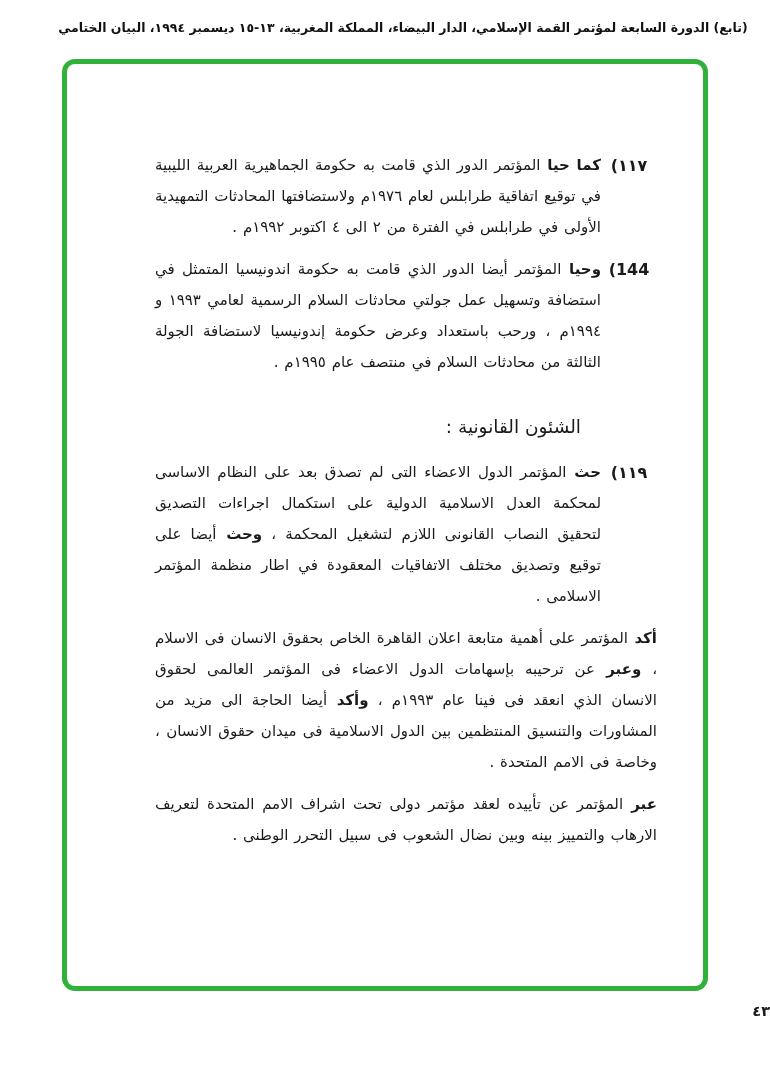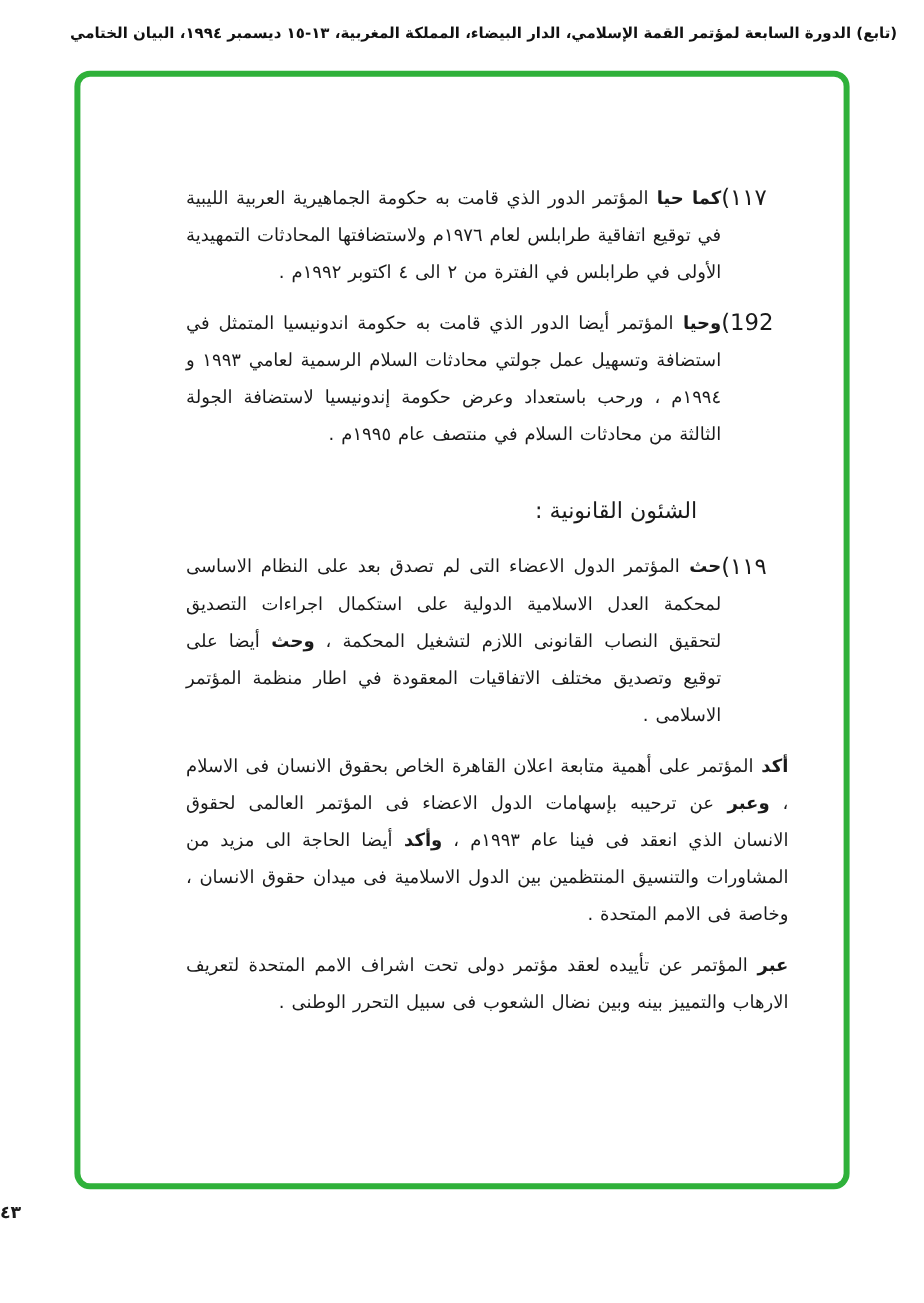--- a/index.html
+++ b/index.html
@@ -51,23 +51,23 @@
 
   
   .para{
     display:flex;
     direction:rtl;
     margin-bottom:11px;
   }
   .para-num{
     flex:0 0 56px;
     direction:ltr;
-    text-align:left;
-    font-weight:normal;
-    font-size:19px;
+    text-align:center;
+    font-weight:bold;
+    font-size:16px;
     line-height:31px;
     white-space:nowrap;
   }
   .para-text{
     flex:1;
     font-size:15px;
     line-height:31px;
     text-align:justify;
     word-spacing:1px;
     margin-left:48px;
@@ -76,21 +76,21 @@
 
   .section-heading{
     direction:rtl;
     font-weight:normal;
     font-size:18.5px;
     margin:38px 76px 20px 0;
     letter-spacing:0.5px;
   }
 
   .page-number{
-    text-align:left;
+    text-align:right;
     font-weight:bold;
     font-size:14.5px;
     margin-top:12px;
   }
 </style>
 </head>
 <body>
 
 <div class="page">
 
@@ -98,21 +98,21 @@
     <div class="header-line1">(تابع) الدورة السابعة لمؤتمر القمة الإسلامي، الدار البيضاء، المملكة المغربية، ١٣-١٥ ديسمبر ١٩٩٤، البيان الختامي</div>
   </header>
 
   <div class="green-frame">
     <div class="content" id="content">
         <div class="para">
           <span class="para-num">(١١٧</span>
           <span class="para-text"><span class="b">كما حيا </span><span class="">المؤتمر الدور الذي قامت به حكومة الجماهيرية العربية الليبية في توقيع اتفاقية طرابلس لعام ١٩٧٦م ولاستضافتها المحادثات التمهيدية الأولى في طرابلس في الفترة من ٢ الى ٤ اكتوبر ١٩٩٢م .</span></span>
         </div>
         <div class="para">
-          <span class="para-num">(192</span>
+          <span class="para-num">(144</span>
           <span class="para-text"><span class="b">وحيا </span><span class="">المؤتمر أيضا الدور الذي قامت به حكومة اندونيسيا المتمثل في استضافة وتسهيل عمل جولتي محادثات السلام الرسمية لعامي ١٩٩٣ و ١٩٩٤م ، ورحب باستعداد وعرض حكومة إندونيسيا لاستضافة الجولة الثالثة من محادثات السلام في منتصف عام ١٩٩٥م .</span></span>
         </div>
         <div class="section-heading">الشئون القانونية :</div>
         <div class="para">
           <span class="para-num">(١١٩</span>
           <span class="para-text"><span class="b">حث </span><span class="">المؤتمر الدول الاعضاء التى لم تصدق بعد على النظام الاساسى لمحكمة العدل الاسلامية الدولية على استكمال اجراءات التصديق لتحقيق النصاب القانونى اللازم لتشغيل المحكمة ، </span><span class="b">وحث </span><span class="">أيضا على توقيع وتصديق مختلف الاتفاقيات المعقودة في اطار منظمة المؤتمر الاسلامى .</span></span>
         </div>
         <div class="para">
           <span class="para-text"><span class="b">أكد </span><span class="">المؤتمر على أهمية متابعة اعلان القاهرة الخاص بحقوق الانسان فى الاسلام ، </span><span class="b">وعبر </span><span class="">عن ترحيبه بإسهامات الدول الاعضاء فى المؤتمر العالمى لحقوق الانسان الذي انعقد فى فينا عام ١٩٩٣م ، </span><span class="b">وأكد </span><span class="">أيضا الحاجة الى مزيد من المشاورات والتنسيق المنتظمين بين الدول الاسلامية فى ميدان حقوق الانسان ، وخاصة فى الامم المتحدة .</span></span>
         </div>

